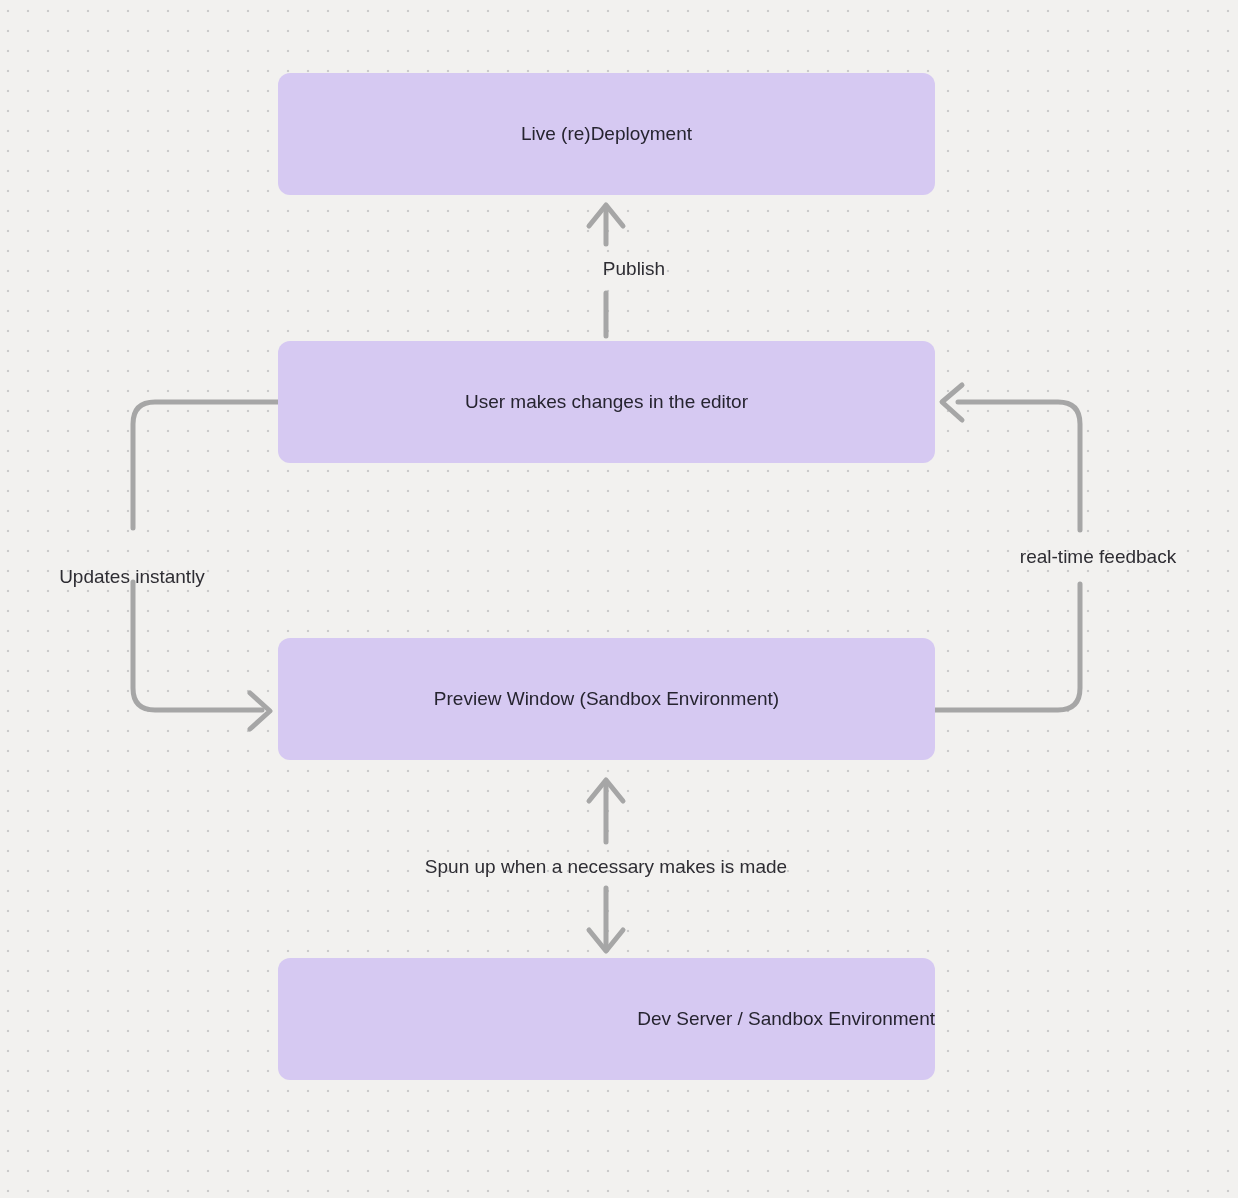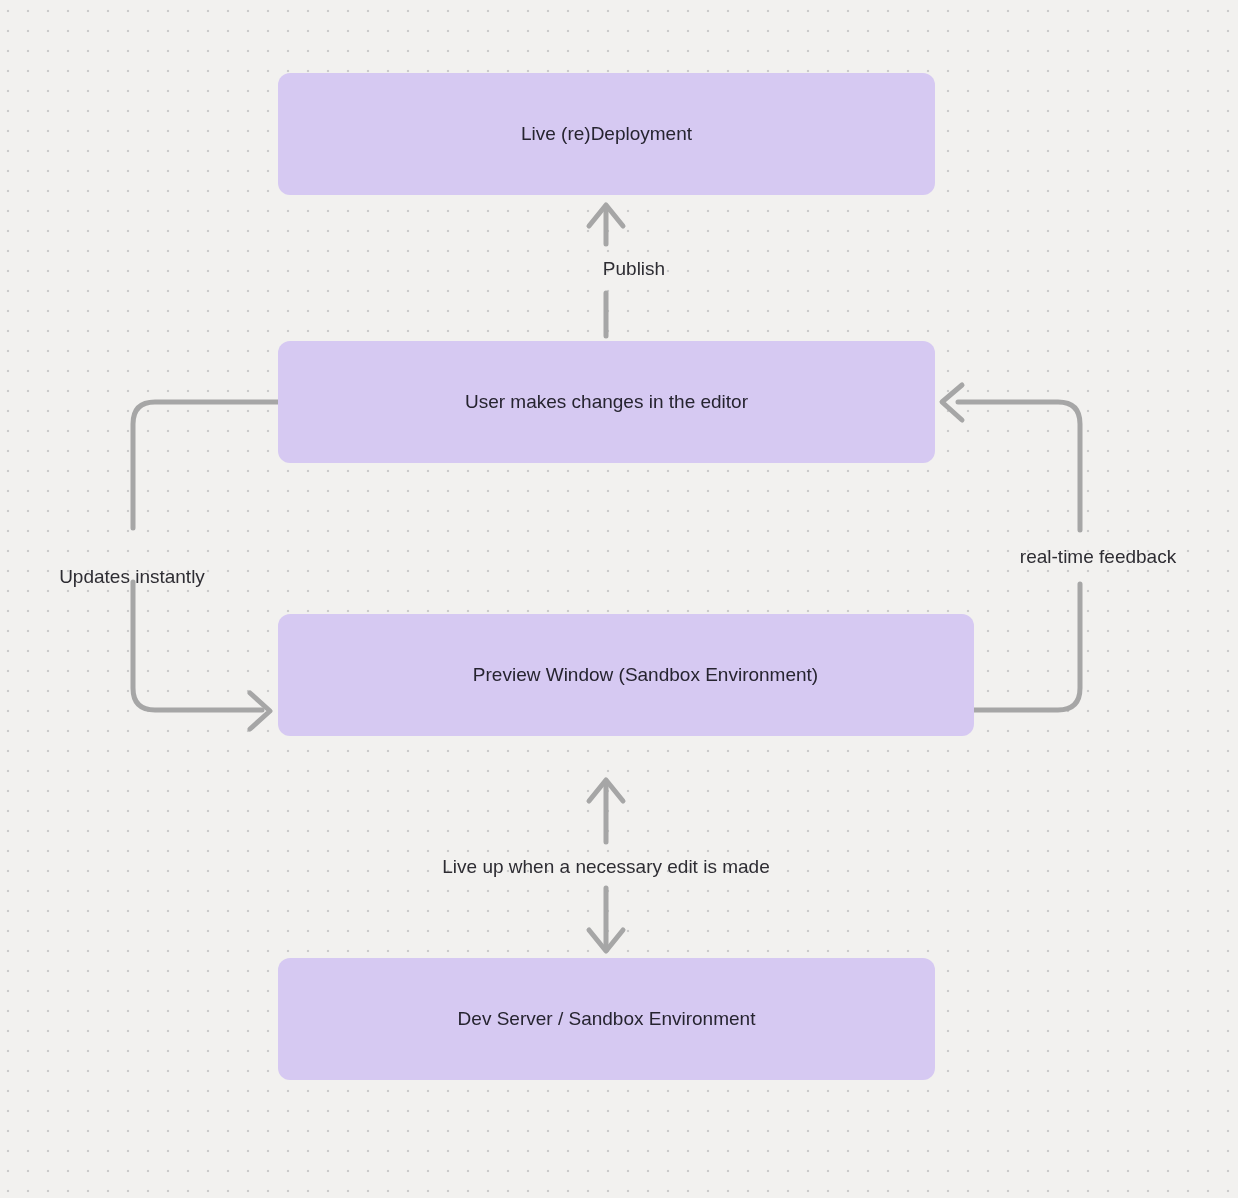--- a/index.html
+++ b/index.html
@@ -101,26 +101,26 @@
   </svg>
 
   <div class="node" style="top:73px;">
     <span class="node-label">Live (re)Deployment</span>
   </div>
 
   <div class="node" style="top:341px;">
     <span class="node-label">User makes changes in the editor</span>
   </div>
 
-  <div class="node" style="top:614px;padding-left:39px;">
+  <div class="node" style="top:638px;">
     <span class="node-label">Preview Window (Sandbox Environment)</span>
   </div>
 
-  <div class="node" style="top:958px;">
+  <div class="node" style="top:958px;justify-content:flex-end;">
     <span class="node-label">Dev Server / Sandbox Environment</span>
   </div>
 
   <div class="edge-label" style="left:606px; top:269px;margin-left:28px;">Publish</div>
   <div class="edge-label" style="left:132px; top:577px;">Updates instantly</div>
   <div class="edge-label" style="left:1078px; top:557px;margin-left:20px;">real-time feedback</div>
-  <div class="edge-label" style="left:606px; top:867px;">Live up when a necessary edit is made</div>
+  <div class="edge-label" style="left:606px; top:867px;">Spun up when a necessary makes is made</div>
 
 </div>
 
 </body></html>

